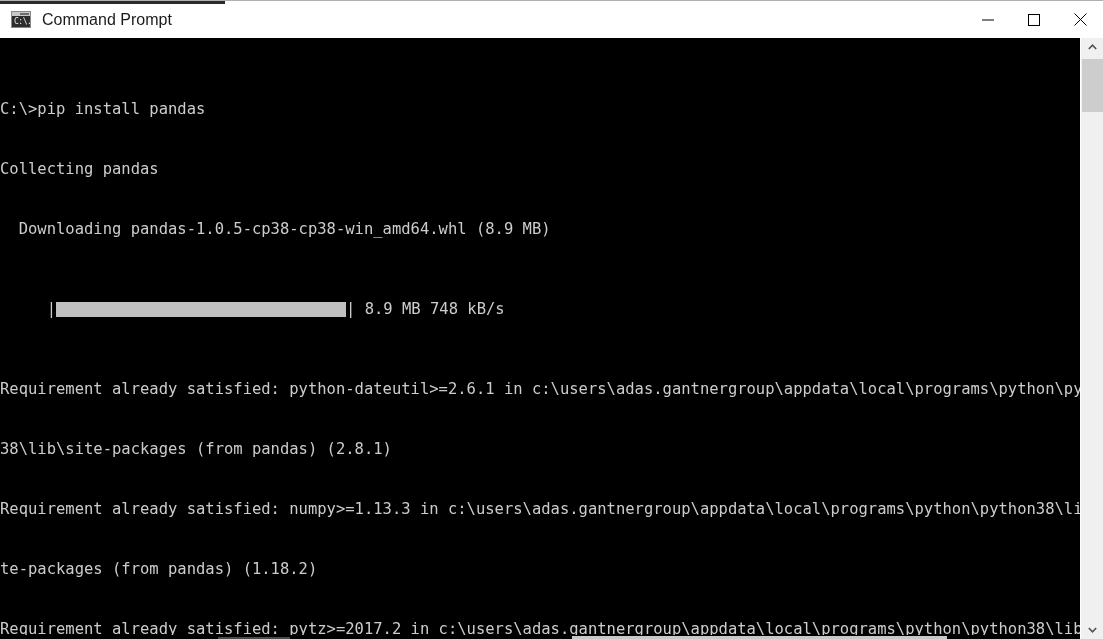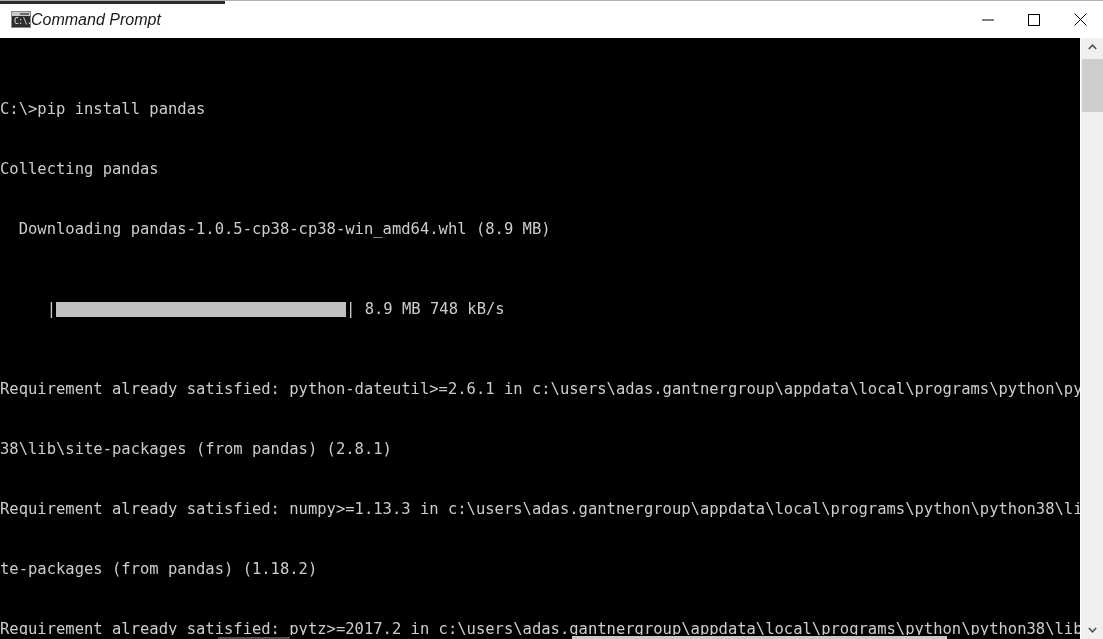--- a/index.html
+++ b/index.html
@@ -73,27 +73,26 @@
     top: 5px;
     font-family: "DejaVu Sans Mono", monospace;
     font-size: 8px;
     line-height: 9px;
     color: #e8e8e8;
     letter-spacing: -0.5px;
     white-space: nowrap;
   }
 
   #title-text {
-    margin-left: 0;
+    margin-left: 11px;
     font-family: "Liberation Sans", sans-serif;
     font-size: 16px;
     color: #1a1a1a;
     white-space: nowrap;
     user-select: none;
-    font-style: italic;
   }
 
   #window-controls {
     position: absolute;
     right: 0;
     top: 0;
     height: 37px;
     display: flex;
     align-items: stretch;
   }

